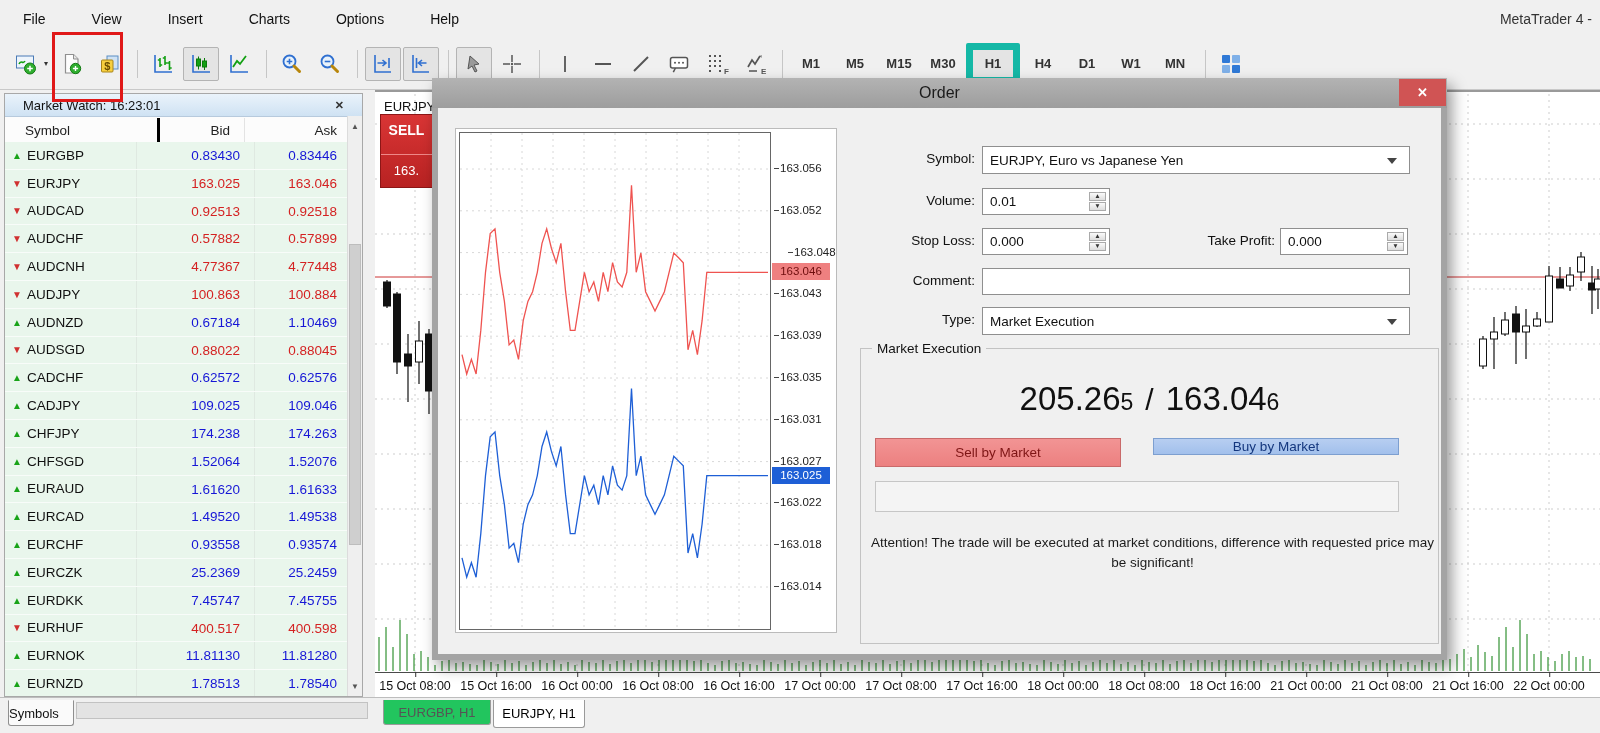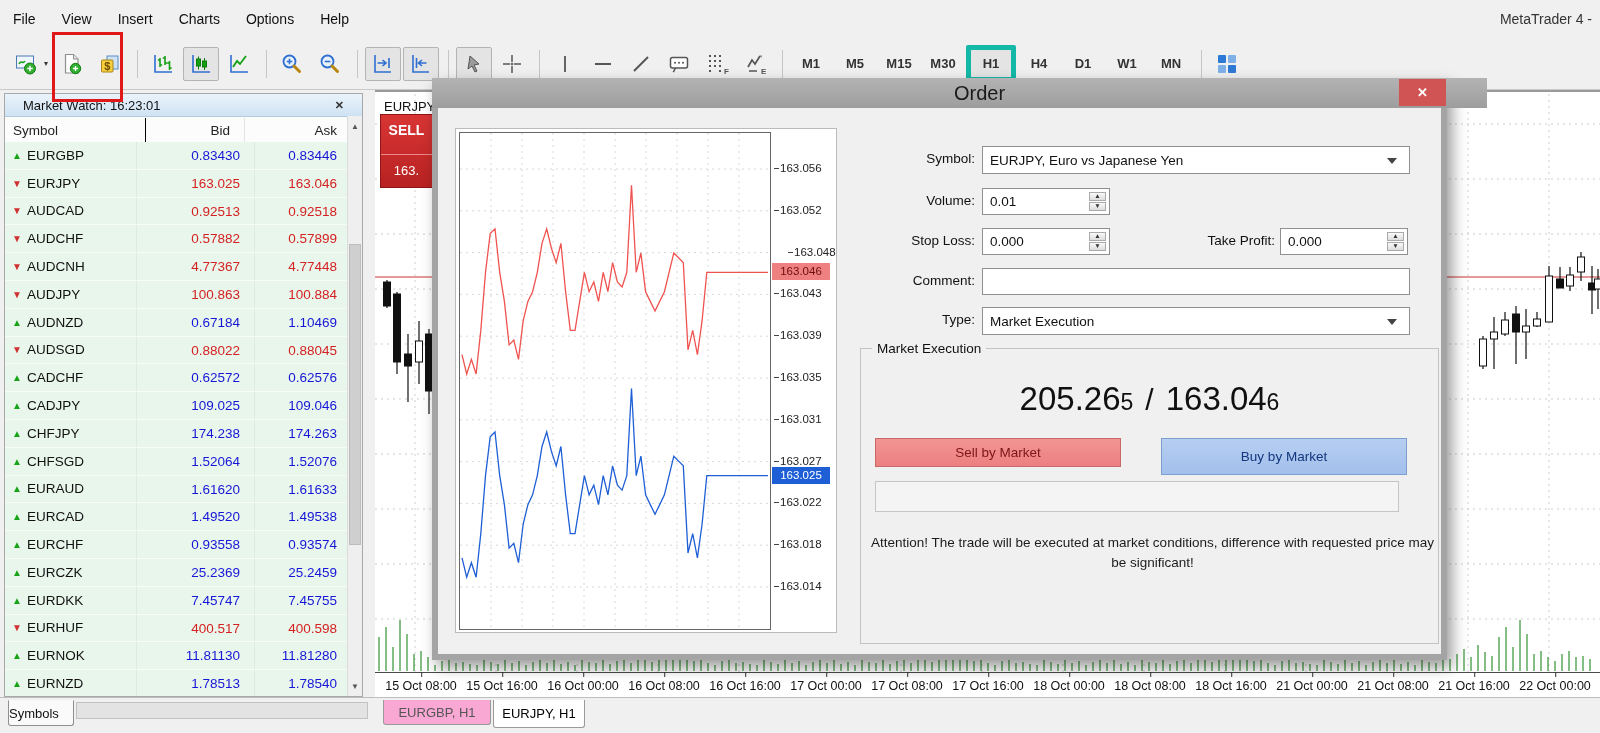--- a/index.html
+++ b/index.html
@@ -1,44 +1,44 @@
 <!DOCTYPE html>
 <html><head>
 <meta charset="utf-8">
 <style>
   html,body{margin:0;padding:0;background:#d8d8d8;}
   #app{position:relative;width:1600px;height:733px;background:#f0f0f0;overflow:hidden;
        font-family:"Liberation Sans",sans-serif;color:#111;}
   
   .menubar{position:absolute;left:0;top:0;width:1600px;height:38px;background:#f0f0f0;
            border-bottom:1px solid #dedede;display:flex;align-items:center;}
-  .menu-item{padding:5px 13px;font-size:14px;color:#111;cursor:default;}
+  .menu-item{padding:5px 23px;font-size:14px;color:#111;cursor:default;}
   .app-title{position:absolute;right:8px;top:11px;font-size:14px;color:#333;}
   
   .toolbar{position:absolute;left:0;top:38px;width:1600px;height:52px;background:#f0f0f0;
            border-bottom:1px solid #c9c9c9;display:flex;align-items:center;padding-left:8px;box-sizing:border-box;}
   .tbtn{width:34px;height:32px;display:flex;align-items:center;justify-content:center;border:1px solid transparent;border-radius:2px;margin-right:2px;}
   .tbtn.pressed{background:#e4e4e4;border:1px solid #b4b4b4;}
   .tbtn svg{width:24px;height:24px;}
   .caret{font-size:8px;color:#333;margin:0 6px 0 -2px;}
   .sep{width:1px;height:28px;background:#c6c6c6;margin:0 7px;}
   .tf-group{display:flex;align-items:center;}
   .tfbtn{min-width:34px;text-align:center;font-size:13px;font-weight:bold;color:#333;
          padding:6px 3px;border:1px solid transparent;border-radius:2px;margin-right:2px;}
-  .tfbtn.active{background:#e4e4e4;border:5px solid #14b8a6;}
+  .tfbtn.active{background:#e4e4e4;border:7px solid #14b8a6;}
   .red-box{position:absolute;left:52px;top:32px;width:65px;height:64px;border:3px solid #e01818;z-index:30;pointer-events:none;}
   
   .mw{position:absolute;left:4px;top:93px;width:359px;height:604px;background:#fff;
       border:1px solid #a8a8a8;box-sizing:border-box;z-index:5;}
   .mw-title{height:22px;background:linear-gradient(#eaf3fb,#cfe2f3);border-bottom:1px solid #b7cadd;
             display:flex;align-items:center;justify-content:space-between;padding:0 18px;font-size:13px;}
   .mw-close{font-size:11px;color:#333;font-weight:bold;cursor:default;}
   .mw-colhead{height:26px;display:flex;align-items:center;background:#fcfcfc;border-bottom:1px solid #d6d6d6;
               font-size:13.5px;color:#222;padding-right:15px;}
-  .mw-colhead .c1{flex:0 0 132px;padding-left:8px;border-right:1px solid #000000;line-height:25px;}
+  .mw-colhead .c1{flex:0 0 132px;padding-left:8px;border-right:3px solid #000000;line-height:25px;margin-left:12px;}
   .mw-colhead .c2{flex:1;text-align:right;padding-right:14px;border-right:1px solid #e3e3e3;line-height:25px;}
   .mw-colhead .c3{flex:0 0 92px;text-align:right;padding-right:10px;line-height:25px;}
   .mw-list{position:absolute;left:0;top:48px;right:15px;bottom:0;overflow:hidden;}
   .mwrow{display:flex;height:27.8px;align-items:center;background:#e9f6ec;border-bottom:1px solid #f8fcf9;box-sizing:border-box;font-size:13.5px;}
   .mwrow .sym{flex:0 0 132px;display:flex;align-items:center;padding-left:7px;border-right:1px solid #dfe9e1;height:100%;box-sizing:border-box;}
   .arr{font-size:10px;width:15px;flex:0 0 15px;}
   .arr.up{color:#18a318;} .arr.down{color:#d03030;}
   .mwrow .symname{color:#111;}
   .mwrow .bid{flex:1;text-align:right;padding-right:14px;border-right:1px solid #dfe9e1;height:100%;line-height:27.8px;box-sizing:border-box;}
   .mwrow .ask{flex:0 0 92px;text-align:right;padding-right:10px;height:100%;line-height:27.8px;box-sizing:border-box;}
@@ -50,28 +50,28 @@
   
   .chart{position:absolute;left:375px;top:90px;width:1225px;height:607px;background:#fff;
          border-top:2px solid #9a9a9a;box-sizing:border-box;}
   .chart svg{position:absolute;left:0;top:2px;}
   .chart-symbol{position:absolute;left:9px;top:7px;font-size:13px;color:#111;z-index:2;}
   .sell-widget{position:absolute;left:5px;top:22px;width:53px;height:74px;z-index:2;
                background:linear-gradient(#d93535,#b82222);border:1px solid #8d1616;box-sizing:border-box;color:#fff;}
   .sell-widget .swl{display:block;text-align:center;font-weight:bold;font-size:14px;padding-top:7px;}
   .sell-widget .swp{display:block;text-align:center;font-size:13px;margin-top:16px;border-top:1px solid #e88;padding-top:8px;}
   .timeline{position:absolute;left:0;top:580px;width:1225px;height:25px;border-top:1px solid #4a4a4a;background:#fff;}
-  .tlabel{position:absolute;top:6px;transform:translateX(-50%);font-size:12.5px;color:#111;white-space:nowrap;margin-left:6px;}
+  .tlabel{position:absolute;top:6px;transform:translateX(-50%);font-size:12.5px;color:#111;white-space:nowrap;}
   .tlabel::before{content:"";position:absolute;left:50%;top:-7px;width:1px;height:5px;background:#333;}
   
   .dialog{position:absolute;left:432px;top:78px;width:1015px;height:582px;background:#a4a4a4;
           box-shadow:5px 7px 14px rgba(0,0,0,.4);z-index:10;box-sizing:border-box;}
   .dlg-title{position:absolute;left:0;top:0;width:100%;height:30px;
              background:linear-gradient(#b3b3b3,#9d9d9d);display:flex;align-items:center;justify-content:center;
-             font-size:20px;color:#1b1b1b;padding-left:40px;}
+             font-size:16px;color:#1b1b1b;}
   .dlg-close{position:absolute;right:1px;top:1px;width:47px;height:27px;background:#d05454;color:#fff;
              display:flex;align-items:center;justify-content:center;font-size:13px;font-weight:bold;}
   .dlg-body{position:absolute;left:6px;top:30px;width:1003px;height:546px;background:#f0f0f0;}
   .tick-panel{position:absolute;left:17px;top:20px;width:382px;height:505px;background:#fff;border:1px solid #bbb;box-sizing:border-box;}
   .tick-plot{position:absolute;left:3px;top:3px;width:312px;height:498px;border:1px solid #666;box-sizing:border-box;}
   .tick-scale{position:absolute;left:316px;top:3px;width:64px;height:498px;}
   .tick-scale .lbl{position:absolute;left:8px;font-size:11.5px;color:#222;line-height:16px;}
   .tick-scale .lbl::before{content:"";position:absolute;left:-6px;top:50%;width:5px;height:1px;background:#444;}
   .badge{position:absolute;left:0;width:58px;height:17px;font-size:11.5px;line-height:17px;text-align:center;}
   .badge.askb{background:#ef8080;color:#6e0d0d;}
@@ -85,33 +85,33 @@
   .spin span{flex:1;background:linear-gradient(#fafafa,#ddd);border:1px solid #aaa;display:flex;align-items:center;
              justify-content:center;color:#333;font-size:6.5px;line-height:1;box-sizing:border-box;}
   .su::after{content:"▲";} .sd::after{content:"▼";}
   .groupbox{position:absolute;left:422px;top:240px;width:579px;height:296px;border:1px solid #c3c3c3;box-sizing:border-box;}
   .grouplabel{position:absolute;left:434px;top:233px;background:#f0f0f0;padding:0 5px;font-size:13.5px;color:#111;}
   .bigprice{position:absolute;left:422px;top:272px;width:579px;text-align:center;color:#101010;font-size:33px;}
   .bigprice .sm{font-size:23px;} .bigprice .sep2{font-size:30px;margin:0 12px;}
   .sellbtn{position:absolute;left:437px;top:330px;width:246px;height:29px;
            background:linear-gradient(#f29494,#ec8080);border:1px solid #c96a6a;box-sizing:border-box;
            color:#7e1515;font-size:13.5px;display:flex;align-items:center;justify-content:center;}
-  .buybtn{position:absolute;left:715px;top:330px;width:246px;height:37px;
+  .buybtn{position:absolute;left:715px;top:330px;width:246px;height:17px;
           background:linear-gradient(#b7cef1,#a2c0ec);border:1px solid #7d9fd0;box-sizing:border-box;
-          color:#14377e;font-size:13.5px;display:flex;align-items:center;justify-content:center;margin-left:8px;}
+          color:#14377e;font-size:13.5px;display:flex;align-items:center;justify-content:center;}
   .statusbox{position:absolute;left:437px;top:373px;width:524px;height:31px;background:#f4f4f4;border:1px solid #c6c6c6;box-sizing:border-box;}
   .attention{position:absolute;left:426px;top:425px;width:577px;text-align:center;font-size:13.5px;color:#1c1c1c;line-height:1.5;}
   
   .bottombar{position:absolute;left:0;top:697px;width:1600px;height:36px;background:#f0f0f0;border-top:1px solid #bdbdbd;box-sizing:border-box;}
   .symtab{position:absolute;left:8px;top:2px;width:64px;height:24px;background:#fafafa;border:1px solid #8f8f8f;
           border-top:1px solid #fafafa;border-radius:0 0 3px 3px;display:flex;align-items:center;justify-content:flex-start;font-size:13px;}
   .groove{position:absolute;left:76px;top:4px;width:292px;height:17px;background:#e3e3e3;border:1px solid #c2c2c2;box-sizing:border-box;}
   .ctab{position:absolute;top:2px;height:25px;display:flex;align-items:center;justify-content:center;
         font-size:13px;border:1px solid #9a9a9a;border-top:none;border-radius:0 0 3px 3px;box-sizing:border-box;}
-  .ctab.inactive{left:383px;width:108px;background:#f9a8d4;color:#555;}
+  .ctab.inactive{left:383px;width:108px;background:#22c55e;color:#555;}
   .ctab.active{left:493px;width:92px;background:#fff;color:#000;height:28px;z-index:2;}
 </style>
 </head>
 <body>
 
 <div id="app">
 
   <div class="menubar">
     <div id="menu-items" style="display:flex">
         <span class="menu-item">File</span>

